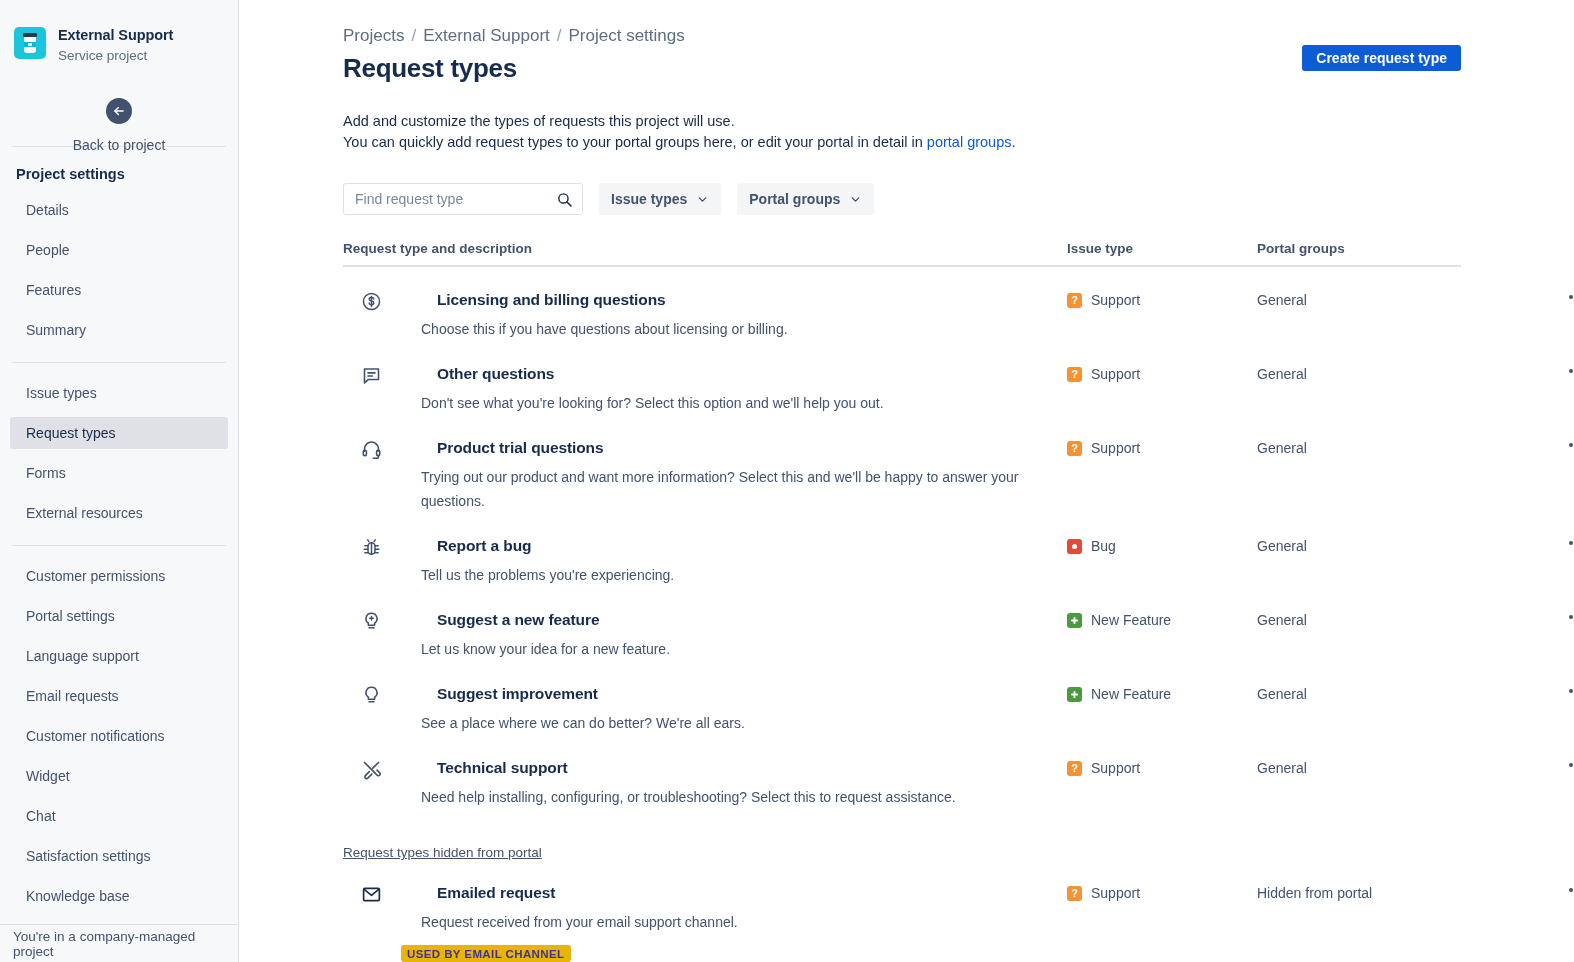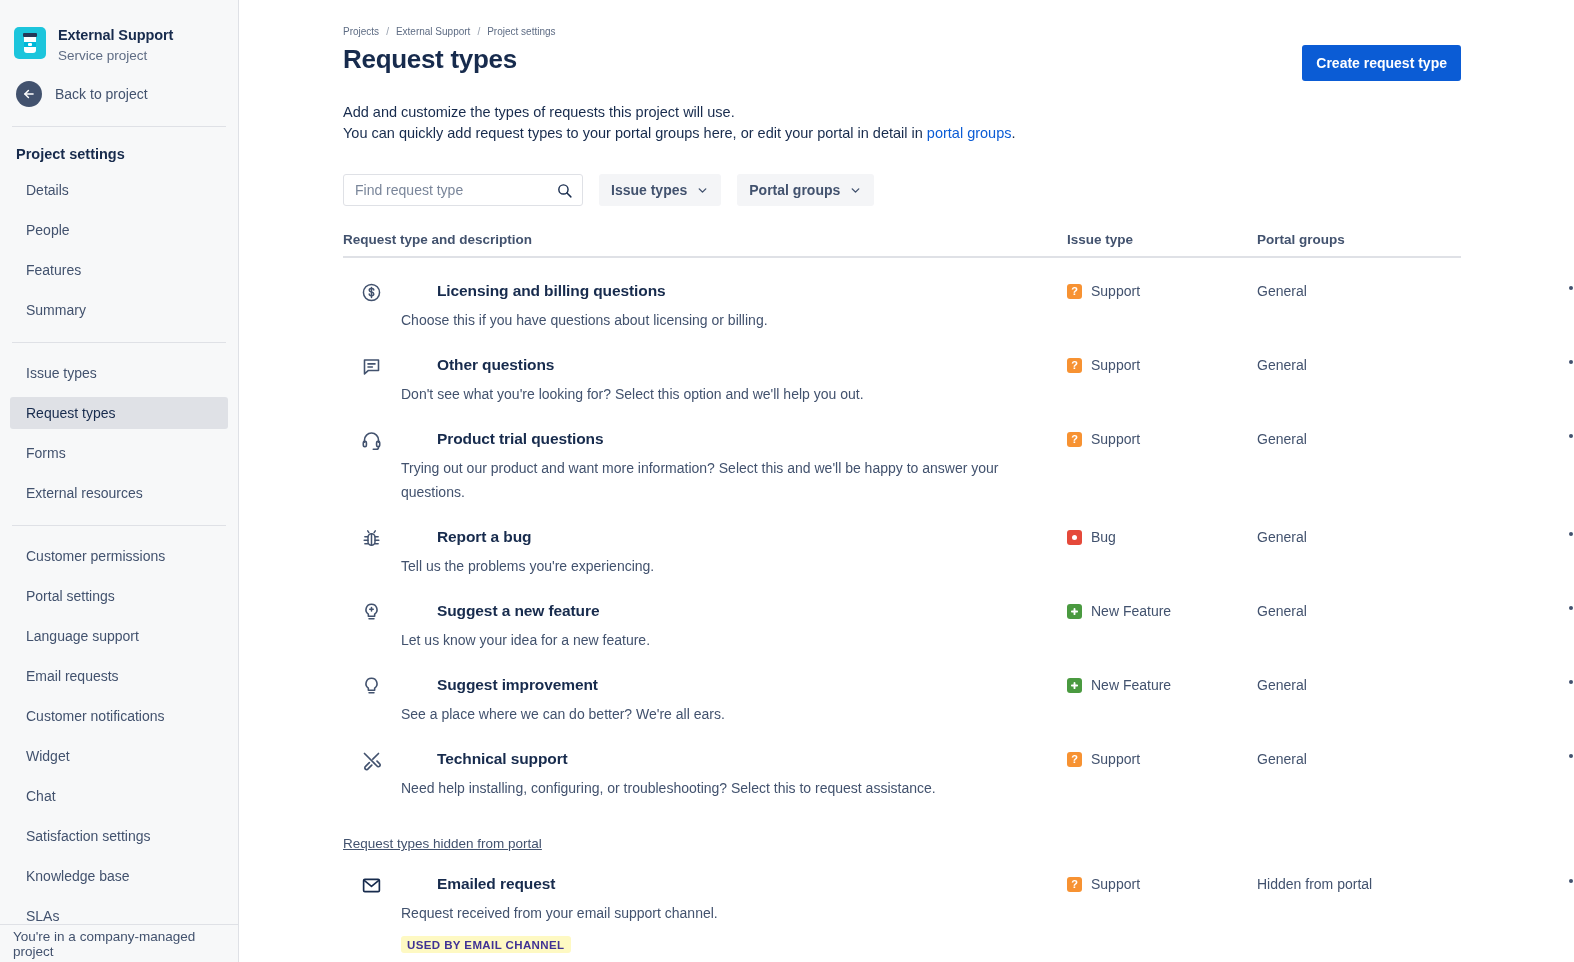--- a/index.html
+++ b/index.html
@@ -37,22 +37,23 @@
   .cup-lid { position:absolute; left:9px; top:6px; width:14px; height:4px; background:#253858; border-radius:1px; }
   .cup-body { position:absolute; left:10px; top:10px; width:12px; height:16px; background:#ffffff; border-radius:0 0 3px 3px; }
   .cup-band { position:absolute; left:10px; top:15px; width:12px; height:5px; background:#00B8D9; }
   .cup-dot { position:absolute; left:14px; top:16px; width:4px; height:3px; background:#ffffff; border-radius:1px; }
   .proj-text { padding-top: 0px; }
   .proj-name { font-size: 14.5px; font-weight: 700; color: #172B4D; line-height: 20px; letter-spacing: -0.1px; }
   .proj-sub { font-size: 13.5px; color: #5E6C84; line-height: 20px; margin-top: 1px; }
 
   .back-row {
     display: flex; align-items: center; gap: 13px;
-    padding: 0 16px; margin-top: 12px; height: 32px;
+    padding: 0 16px; margin-top: 32px; height: 32px;
     cursor: pointer;
+    flex-direction: column;
   }
   .back-circle {
     width: 26px; height: 26px; border-radius: 50%;
     background: #42526E; flex: 0 0 26px;
     display: flex; align-items: center; justify-content: center;
   }
   .back-label { font-size: 14px; color: #42526E; }
 
   .sb-divider { height: 1px; background: #DFE1E6; margin: 16px 12px 0 12px; }
 
@@ -79,37 +80,37 @@
     border-top: 1px solid #DFE1E6;
     display: flex; align-items: center;
     padding-left: 13px;
     font-size: 13.5px; color: #42526E;
   }
 
   
   .main { flex: 1; position: relative; padding: 0; overflow: hidden; }
   .breadcrumb {
     display: flex; align-items: center; gap: 7px;
-    font-size: 10px; color: #5E6C84;
+    font-size: 17px; color: #5E6C84;
     padding-left: 104px; padding-top: 26px;
   }
   .breadcrumb .bc { cursor: pointer; }
   .breadcrumb .sep { color: #97A0AF; }
 
   .page-title {
     font-size: 26px; font-weight: 700; color: #172B4D;
     padding-left: 104px; margin-top: 7px; letter-spacing: -0.3px;
   }
 
   .create-btn {
     position: absolute; right: 113px; top: 45px;
     background: #0B5CD5; color: #ffffff;
     font-size: 14px; font-weight: 600;
     border: none; border-radius: 3px;
-    padding: 0 14px; height: 36px;
+    padding: 0 14px; height: 26px;
     cursor: pointer; font-family: "Liberation Sans", sans-serif;
   }
 
   .desc { padding-left: 104px; margin-top: 27px; }
   .desc p { font-size: 14.5px; color: #172B4D; line-height: 20px; }
   .desc p + p { margin-top: 1px; }
   .desc a { color: #0B5CD5; text-decoration: none; cursor: pointer; }
 
   .toolbar {
     display: flex; align-items: center; gap: 16px;
@@ -153,21 +154,21 @@
   .col-act { flex: 1; }
 
   .row {
     display: flex; align-items: flex-start;
     padding-top: 23px;
   }
   .rt-cell { flex: 0 0 724px; display: flex; gap: 18px; padding-left: 18px; }
   .rt-icon { flex: 0 0 22px; height: 22px; color: #42526E; margin-top: 1px; }
   .rt-text { padding-top: 0px; }
   .rt-title { font-size: 15.5px; font-weight: 600; color: #172B4D; line-height: 20px; letter-spacing: -0.1px; cursor: pointer; margin-left: 36px; }
-  .rt-desc { font-size: 14px; color: #42526E; line-height: 24px; margin-top: 7px; max-width: 625px; }
+  .rt-desc { font-size: 14px; color: #42526E; line-height: 24px; margin-top: 7px; max-width: 625px; margin-left: 20px; }
 
   .it-cell { flex: 0 0 190px; display: flex; align-items: center; gap: 9px; padding-top: 2px; }
   .it-badge {
     width: 15px; height: 15px; border-radius: 3px;
     display: flex; align-items: center; justify-content: center;
     flex: 0 0 15px;
   }
   .it-badge.support { background: #F79232; }
   .it-badge.bug { background: #E5493A; }
   .it-badge.feature { background: #4A9A40; }
@@ -182,21 +183,21 @@
     display: flex; align-items: center; gap: 3.5px; padding: 5px 4px;
   }
   .dots-btn span { width: 4px; height: 4px; border-radius: 50%; background: #42526E; display: block; }
 
   .hidden-head {
     padding-left: 104px; margin-top: 36px;
     font-size: 13.5px; color: #42526E; text-decoration: underline;
   }
   .lozenge {
     display: inline-block; margin-top: 11px;
-    background: #fef9c3; color: #403294;
+    background: #eab308; color: #403294;
     font-size: 11.5px; font-weight: 700; letter-spacing: 0.4px;
     padding: 3px 6px 2px 6px; border-radius: 3px; text-align: right;
   }
   svg { display: block; }
 </style>
 </head>
 <body>
 
 <div class="app">
 

